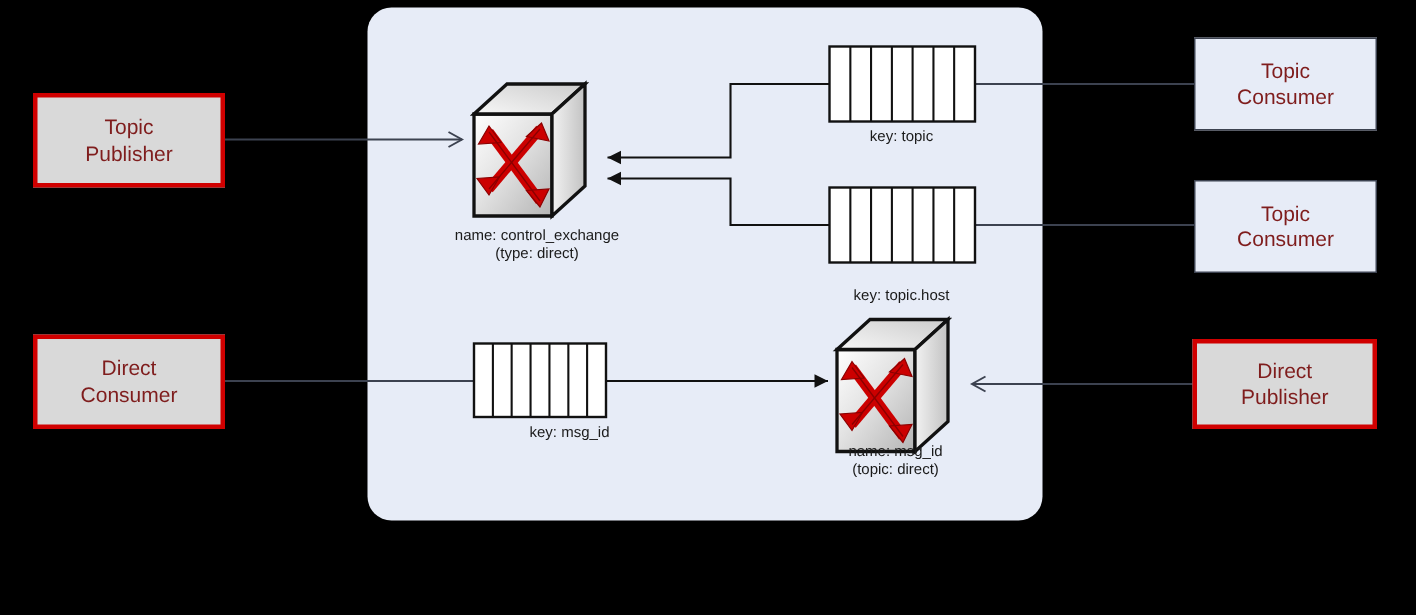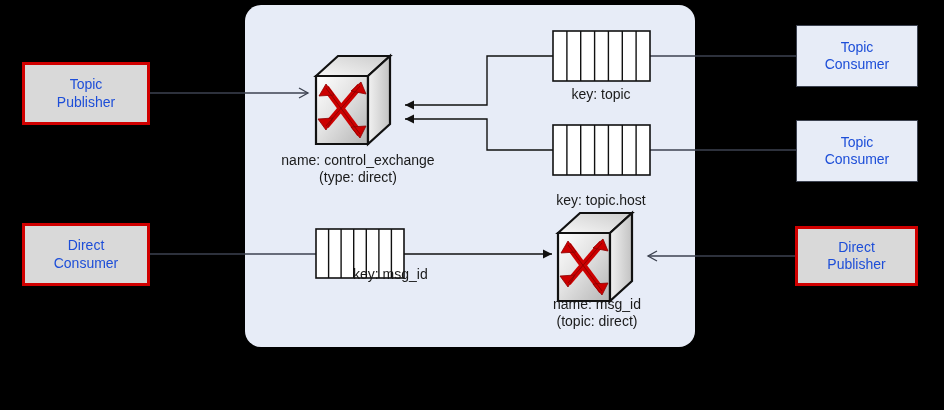--- a/index.html
+++ b/index.html
@@ -25,38 +25,38 @@
   }
   .node-box {
     position: absolute;
     box-sizing: border-box;
     display: flex;
     flex-direction: column;
     align-items: center;
     justify-content: center;
     text-align: center;
     line-height: 1.22;
-    color: #1d4ed8;
+    color: #7f1d1d;
     font-size: 14px;
     z-index: 5;
   }
   .node-box.endpoint-red {
     background: #d9d9d9;
     border: 3px solid #d00000;
   }
   .node-box.endpoint-plain {
     background: #e7ecf7;
     border: 1px solid #3c4250;
   }
   .node-label-line { display: block; white-space: nowrap; }
 
   .caption {
     position: absolute;
     color: #1a1a1a;
-    font-size: 14px;
+    font-size: 10px;
     line-height: 1.24;
     white-space: nowrap;
     z-index: 6;
   }
   .caption.center { text-align: center; transform: translateX(-50%); }
   .caption.left { text-align: left; }
 </style>
 </head>
 <body>
 
@@ -211,15 +211,15 @@
 
   <div class="caption center" style="left:597px; top:296px;">
     <div>name: msg_id</div>
     <div>(topic: direct)</div>
   </div>
 
   <div class="caption center" style="left:601px; top:86px;">key: topic</div>
 
   <div class="caption center" style="left:601px; top:192px;">key: topic.host</div>
 
-  <div class="caption left" style="left:310px; top:266px;padding-left:43px;">key: msg_id</div>
+  <div class="caption left" style="left:310px; top:283px;padding-left:43px;">key: msg_id</div>
 
 </div>
 
 </body></html>

